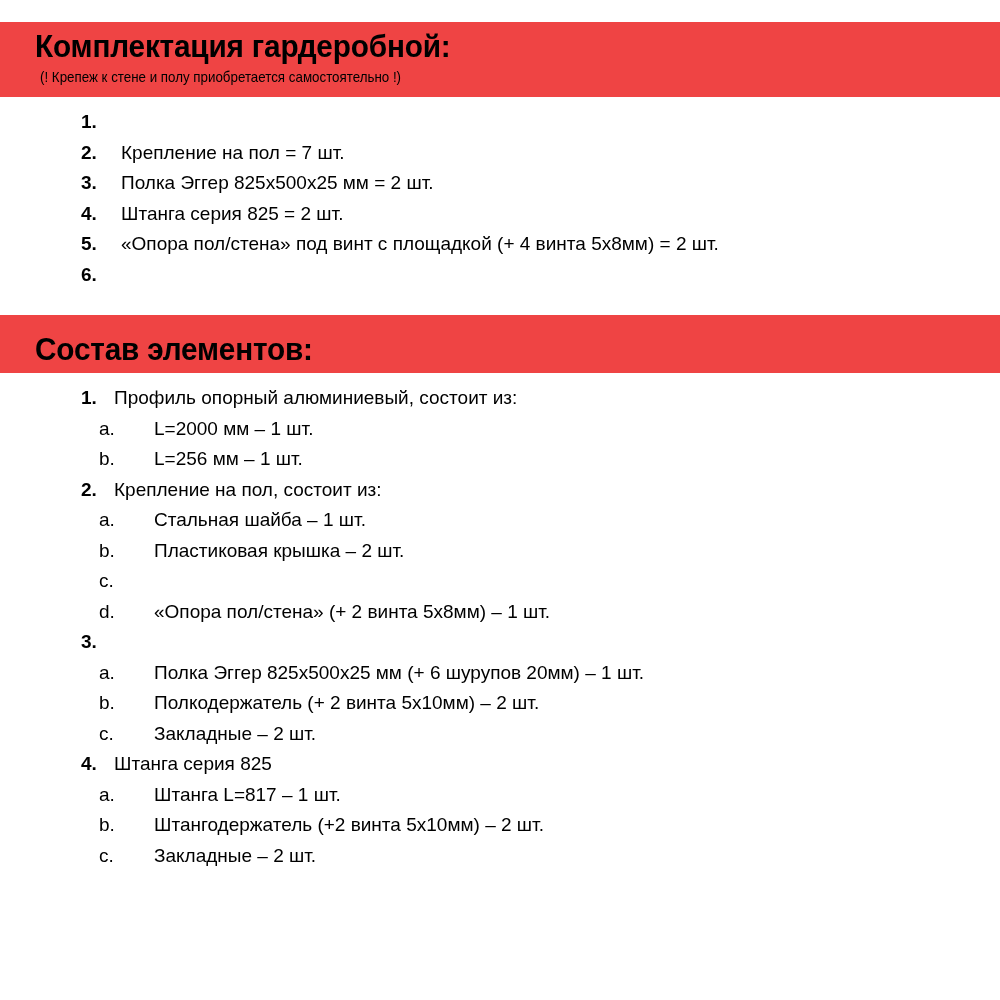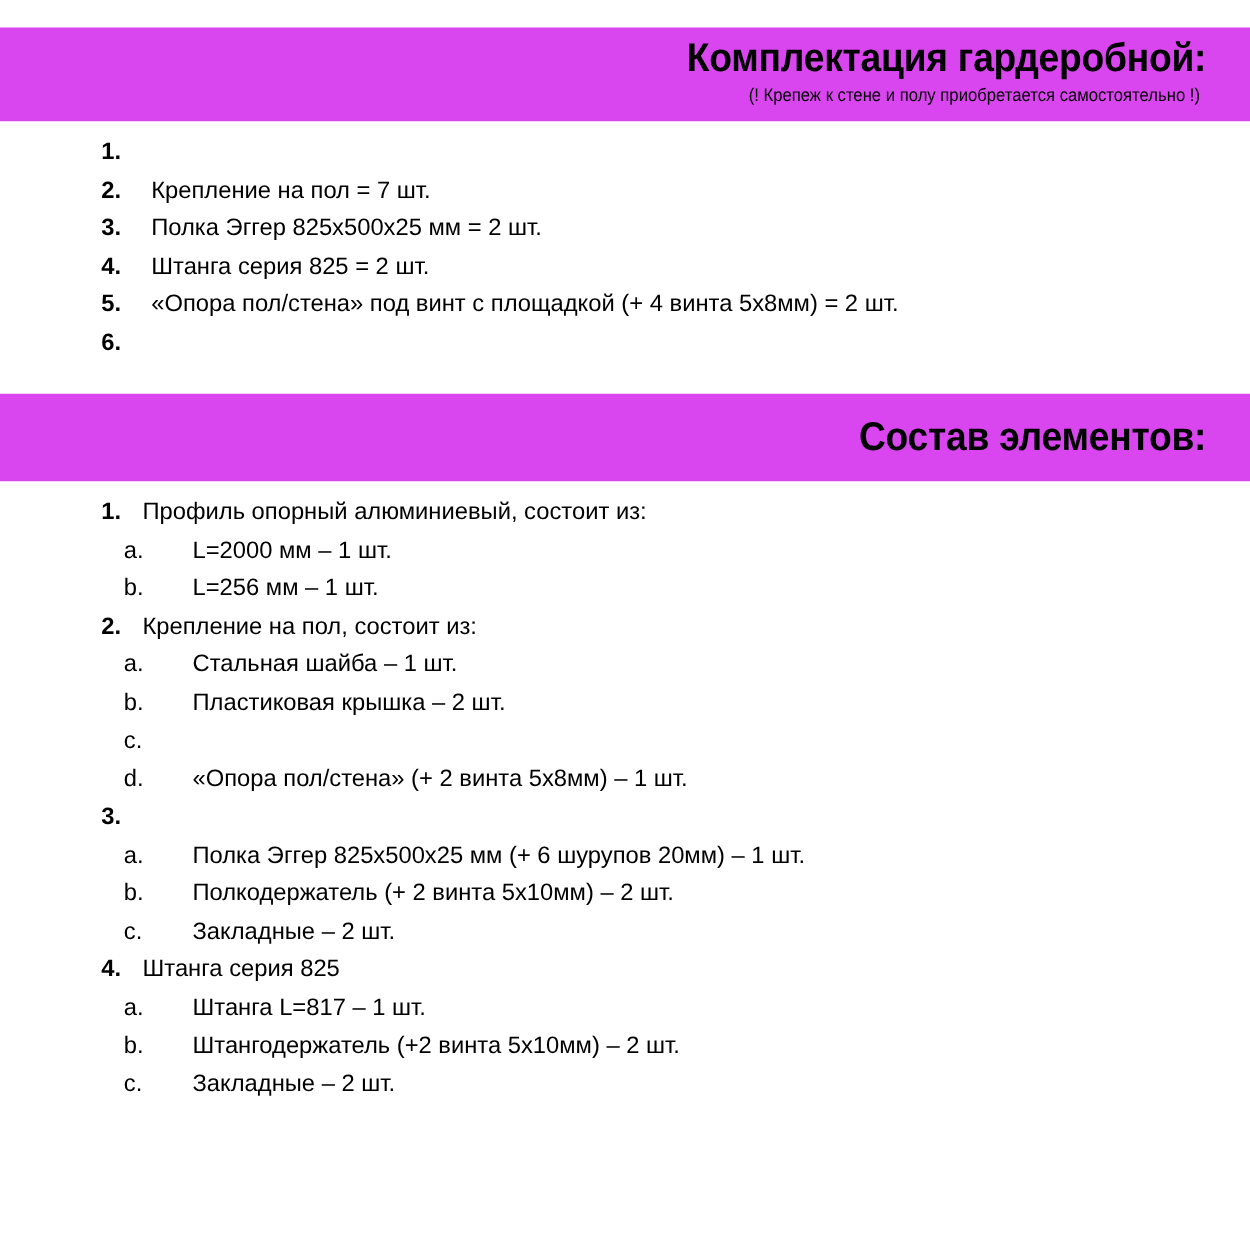--- a/index.html
+++ b/index.html
@@ -16,32 +16,32 @@
   }
 
   .page {
     position: relative;
     width: 1000px;
     height: 1000px;
   }
 
   
   .banner {
-    background: #d946ef;
+    background: #ef4444;
     width: 100%;
     box-sizing: border-box;
-    text-align: right;
+    text-align: left;
   }
   .banner-1 {
     margin-top: 22px;
     padding: 4px 0 10px 0;
   }
   .banner-2 {
     margin-top: 25px;
-    padding: 14px 0 16px 0;
+    padding: 14px 0 4px 0;
   }
 
   .banner-title {
     font-size: 32px;
     font-weight: bold;
     letter-spacing: -0.2px;
     line-height: 40px;
     transform: scaleX(0.93);
     transform-origin: center center;
     white-space: nowrap;

